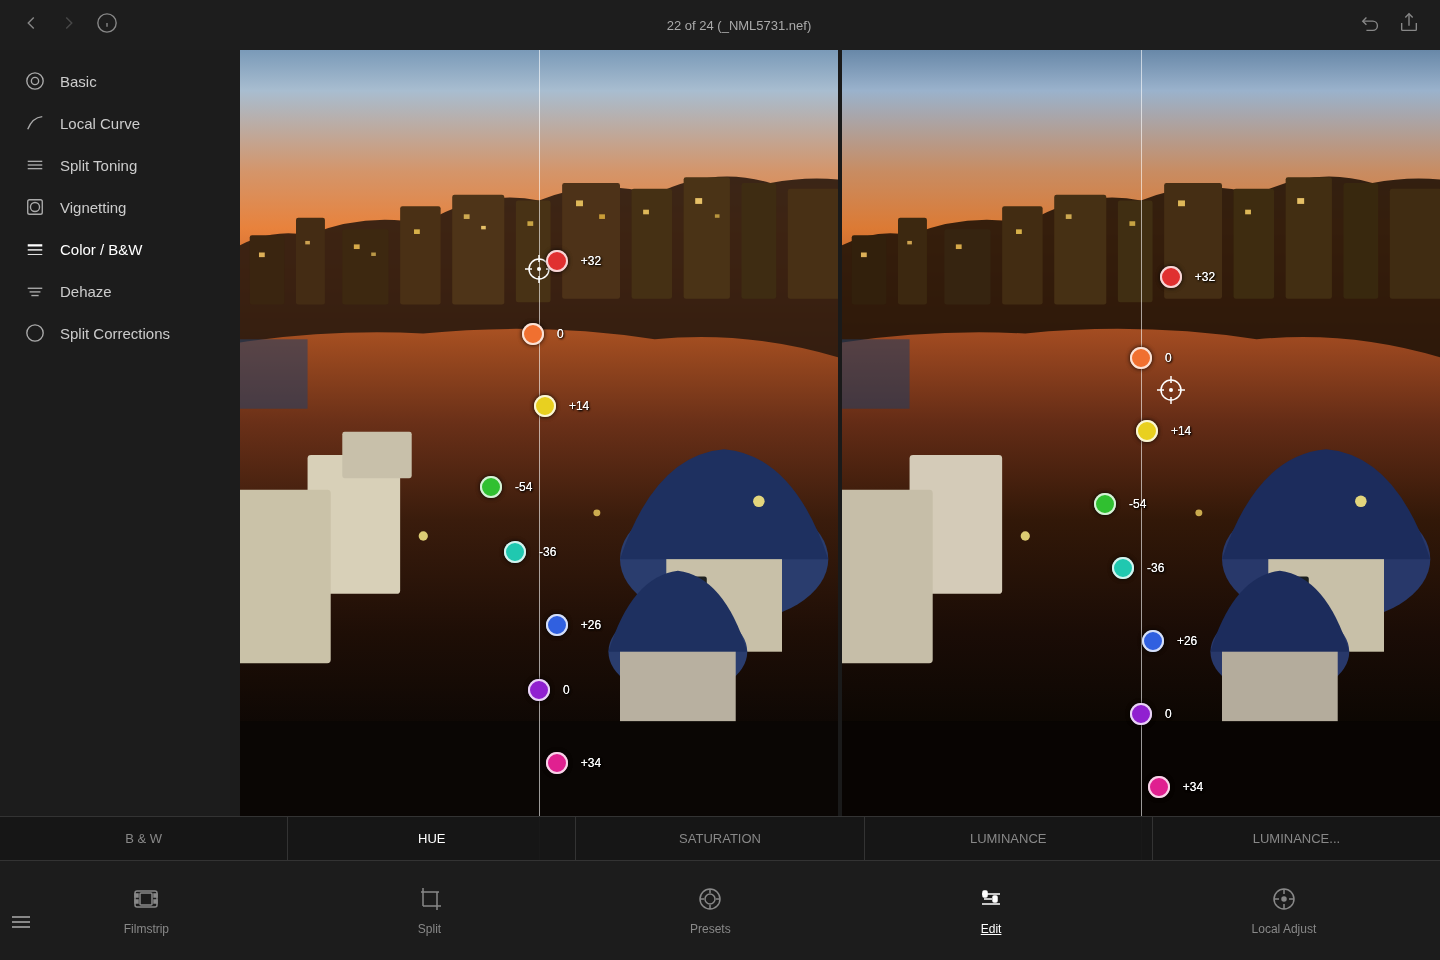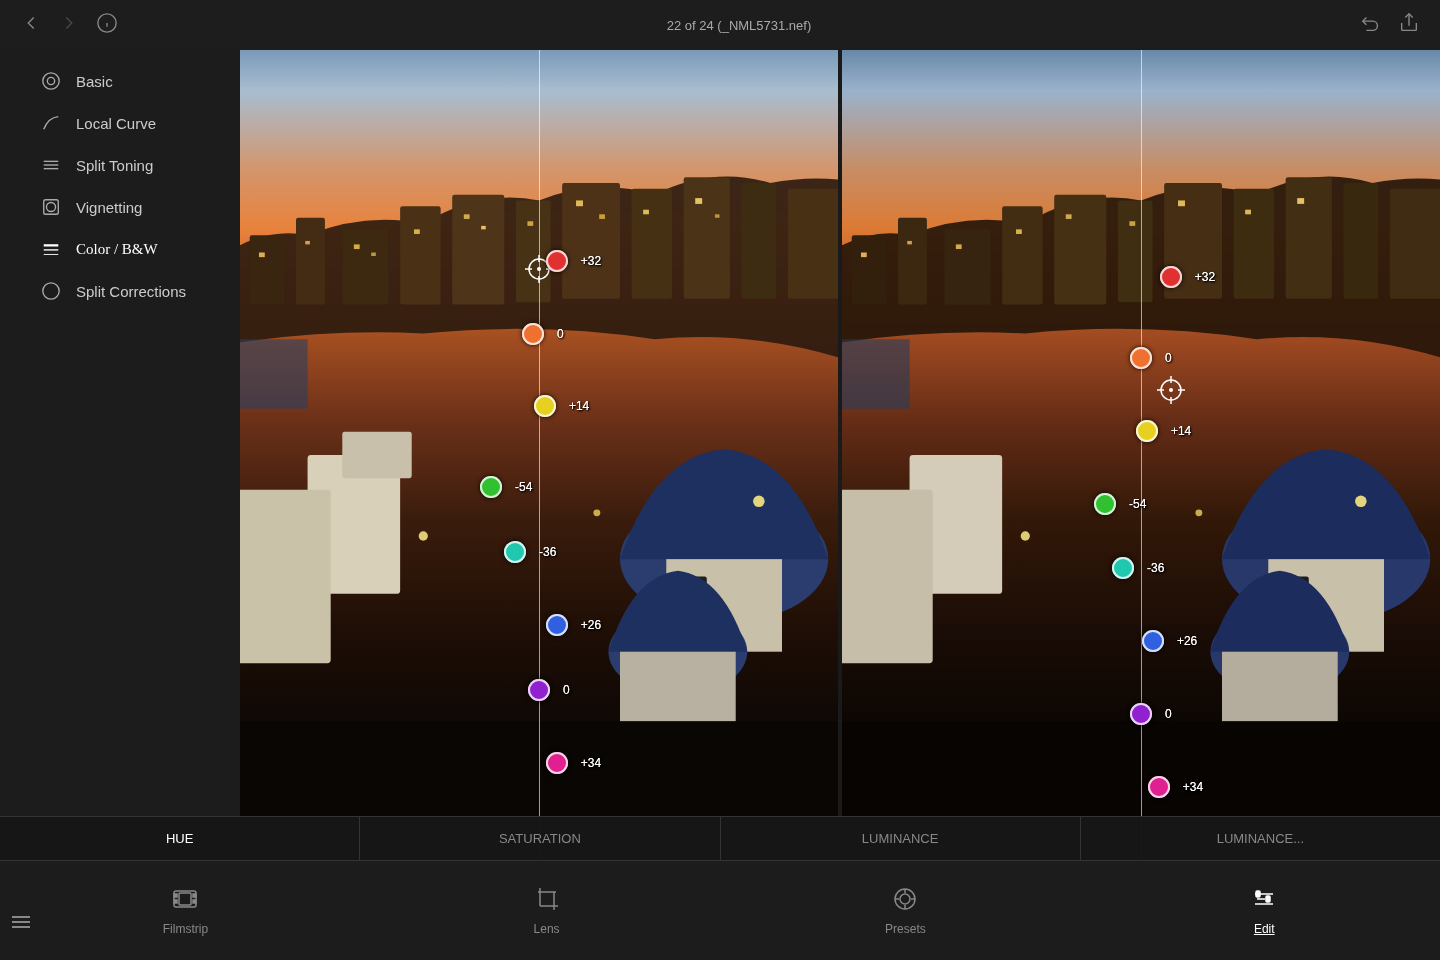--- a/index.html
+++ b/index.html
@@ -49,33 +49,32 @@
       background: rgba(28,28,28,0.92);
       position: relative;
       z-index: 10;
       display: flex;
       flex-direction: column;
     }
 
     .panel-menu {
       flex: 1;
       padding: 10px 4px;
-      margin-left: 16px;
     }
 
     .menu-item {
       display: flex;
       align-items: center;
       padding: 10px 20px;
       color: #ccc;
       font-size: 15px;
       cursor: pointer;
       gap: 14px;
     }
-    .menu-item.active { color: #fff; font-family: Liberation Serif, serif; }
+    .menu-item.active { color: #fff; }
     .menu-icon {
       width: 22px;
       height: 22px;
       display: flex;
       align-items: center;
       justify-content: center;
       color: #aaa;
       flex-shrink: 0;
     }
 
@@ -341,20 +340,30 @@
         <div class="menu-icon">
           <svg viewBox="0 0 22 22" width="20" height="20" fill="none" stroke="#fff" stroke-width="2">
             <line x1="3" y1="7" x2="19" y2="7" stroke-width="2.5"></line>
             <line x1="3" y1="12" x2="19" y2="12" stroke-width="1.5"></line>
             <line x1="3" y1="17" x2="19" y2="17" stroke-width="1"></line>
           </svg>
         </div>
         <span style="color:#fff;">Color / B&amp;W</span>
       </div>
 
+      <div class="menu-item">
+        <div class="menu-icon">
+          <svg viewBox="0 0 22 22" width="20" height="20" fill="none" stroke="#aaa" stroke-width="1.5">
+            <line x1="3" y1="8" x2="19" y2="8"></line>
+            <line x1="5" y1="12" x2="17" y2="12"></line>
+            <line x1="7" y1="16" x2="15" y2="16"></line>
+          </svg>
+        </div>
+        <span>Dehaze</span>
+      </div>
 
       <div class="menu-item">
         <div class="menu-icon">
           <svg viewBox="0 0 22 22" width="20" height="20" fill="none" stroke="#aaa" stroke-width="1.5">
             <circle cx="11" cy="11" r="9"></circle>
           </svg>
         </div>
         <span>Split Corrections</span>
       </div>
     </div>
@@ -559,20 +568,23 @@
             <div class="color-dot" style="background-color: rgb(224, 32, 144); left: 53%; top: 91%;"></div>
             <div class="value-label" style="right: auto; top: 91%; left: 57%;">+34</div>
           </div>
       </div>
 
     </div>
   </div>
 </div>
 
 <div class="bottom-tabs-row">
+  <div class="color-tab">
+    <span>B &amp; W</span>
+  </div>
   <div class="color-tab active">
     <span>HUE</span>
   </div>
   <div class="color-tab">
     <span>SATURATION</span>
   </div>
   <div class="color-tab">
     <span>LUMINANCE</span>
   </div>
   <div class="color-tab">
@@ -608,21 +620,21 @@
 
   <div class="toolbar-item">
     <div class="toolbar-icon">
       <svg width="26" height="26" viewBox="0 0 26 26" fill="none" stroke="#888" stroke-width="1.5">
         <line x1="6" y1="2" x2="6" y2="20"></line>
         <line x1="20" y1="6" x2="20" y2="24"></line>
         <line x1="4" y1="6" x2="22" y2="6"></line>
         <line x1="6" y1="20" x2="24" y2="20"></line>
       </svg>
     </div>
-    <span>Lens</span>
+    <span>Split</span>
   </div>
 
   <div class="toolbar-item">
     <div class="toolbar-icon">
       <svg width="26" height="26" viewBox="0 0 26 26" fill="none" stroke="#888" stroke-width="1.5">
         <circle cx="13" cy="13" r="10"></circle>
         <circle cx="13" cy="13" r="5"></circle>
         <line x1="13" y1="3" x2="13" y2="7"></line>
         <line x1="13" y1="19" x2="13" y2="23"></line>
         <line x1="3" y1="13" x2="7" y2="13"></line>
@@ -638,13 +650,26 @@
         <line x1="4" y1="8" x2="22" y2="8"></line>
         <line x1="6" y1="13" x2="14" y2="13"></line>
         <line x1="4" y1="18" x2="22" y2="18"></line>
         <rect x="15" y="10" width="4" height="6" rx="1" fill="#fff" stroke="#fff"></rect>
         <rect x="5" y="5" width="4" height="6" rx="1" fill="#fff" stroke="#fff"></rect>
       </svg>
     </div>
     <span style="color:#fff;text-decoration:underline;">Edit</span>
   </div>
 
+  <div class="toolbar-item">
+    <div class="toolbar-icon">
+      <svg width="26" height="26" viewBox="0 0 26 26" fill="none" stroke="#888" stroke-width="1.5">
+        <circle cx="13" cy="13" r="10"></circle>
+        <circle cx="13" cy="13" r="2" fill="#888"></circle>
+        <line x1="13" y1="3" x2="13" y2="8"></line>
+        <line x1="13" y1="18" x2="13" y2="23"></line>
+        <line x1="3" y1="13" x2="8" y2="13"></line>
+        <line x1="18" y1="13" x2="23" y2="13"></line>
+      </svg>
+    </div>
+    <span>Local Adjust</span>
+  </div>
 </div>
 
 </body></html>

